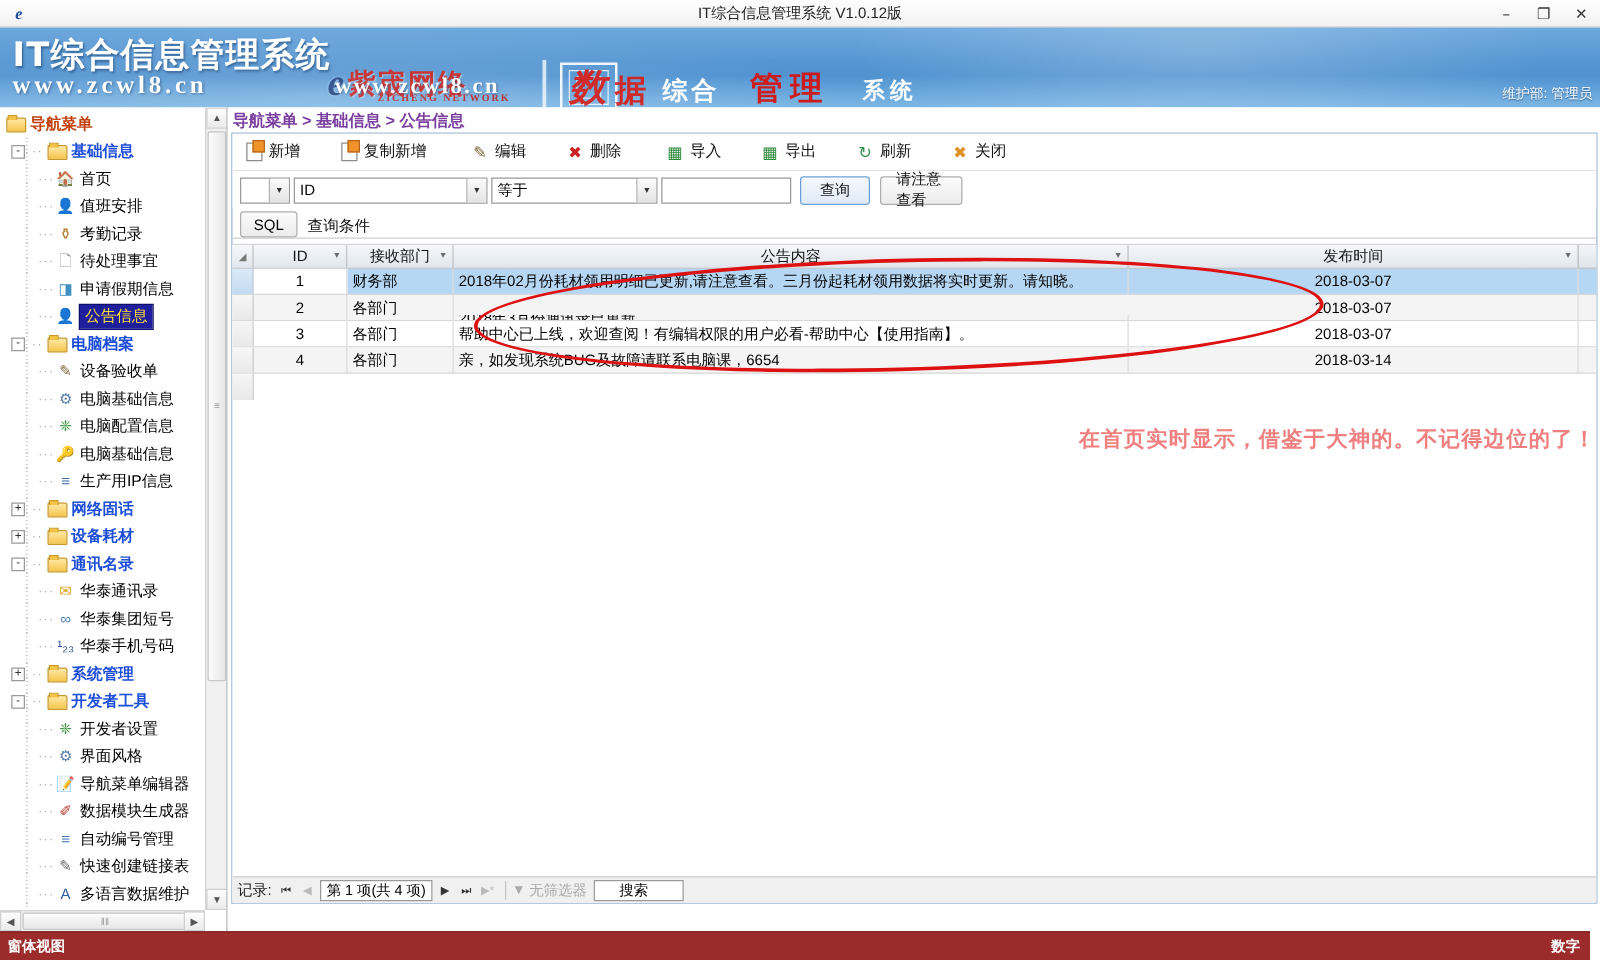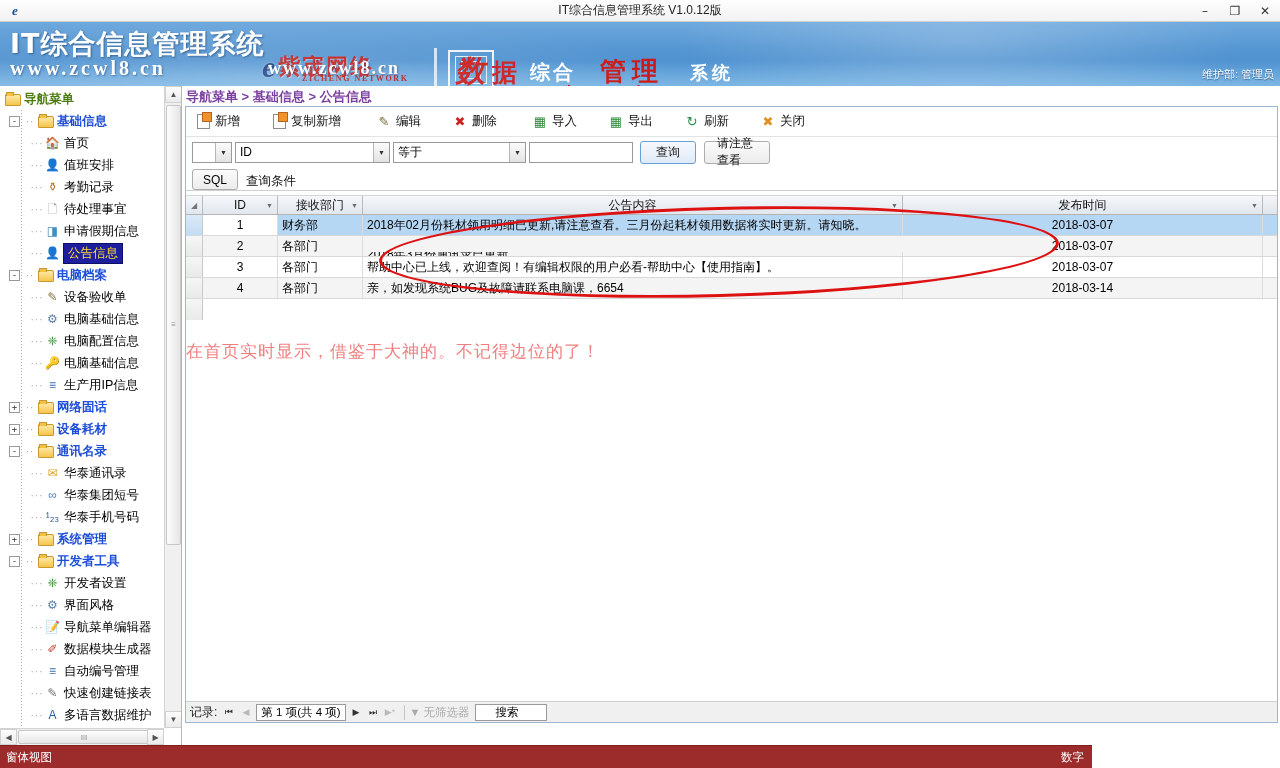--- a/index.html
+++ b/index.html
@@ -144,21 +144,21 @@
   .exp {
     width: 11px; height: 11px; border: 1px solid #9a9a9a; background: #fff;
     display: inline-flex; align-items: center; justify-content: center;
     font-size: 9px; line-height: 1; color: #333; margin-right: 3px;
     font-family: "DejaVu Sans Mono", monospace; flex: 0 0 auto;
   }
   .dots { width: 14px; color: #aaa; font-size: 10px; letter-spacing: 1px; flex: 0 0 auto; text-align: center;}
   .ic { width: 17px; height: 17px; margin-right: 3px; flex: 0 0 auto;
         display: inline-flex; align-items: center; justify-content: center;
         font-size: 12px; line-height: 1; }
-  .node.root > .lbl { font-weight: bold; color: #4d7c0f; }
+  .node.root > .lbl { font-weight: bold; color: #c2410c; }
   .node.grp > .lbl { font-weight: bold; color: #1d4ed8; }
   .node.sel > .lbl {
     background: #1f1f9e; color: #ffdd33; padding: 1px 4px;
     outline: 1px solid #0d0d6b;
   }
   .lbl { font-size: 12.5px; }
   .vline {
     position: absolute; left: 21px; top: 0; bottom: 0; width: 1px;
     background: repeating-linear-gradient(to bottom,#b0b0b0 0 1px,transparent 1px 3px);
   }
@@ -315,21 +315,21 @@
   .gc.ctr { justify-content: center; }
   .rowsel { width: 17px; border-right: 1px solid #c9c9c9;
             background: linear-gradient(to bottom,#f6f6f6,#e9e9e9); flex: 0 0 17px;}
   .grow.selected .rowsel { background: linear-gradient(to bottom,#dceaf7,#c2dcf2); }
   .grow.selected .gc:nth-child(2) { background: #ffffff; }
   .newrow { display:flex; height:21px; }
   .newrow .rowsel { background: linear-gradient(to bottom,#f6f6f6,#e9e9e9); }
 
   .annotation {
     position: absolute; left: 0; right: 0; top: 145px;
-    text-align: left; font-size: 17px; color: #f08080; font-weight: normal;
+    text-align: right; font-size: 17px; color: #f08080; font-weight: bold;
     letter-spacing: 1px;
   }
   .ellipse {
     position: absolute; left: 193px; top: 12px; width: 680px; height: 90px;
     border: 3px solid #dd1111; border-radius: 50%;
     transform: rotate(-1.5deg);
     pointer-events: none;
   }
 
   
@@ -348,23 +348,24 @@
   }
   .rn-sep { width: 1px; height: 15px; background: #c5c5c5; margin: 0 5px; }
   .rn-filter { display:flex; align-items:center; font-size: 11.5px; color:#aaa; }
   .rn-search {
     height: 17px; width: 72px; border: 1px solid #9a9a9a; background: #fff;
     font-size: 11.5px; padding: 0 19px; display:flex; align-items:center; margin-left:6px;
   }
 
   
   .statusbar {
-    position: absolute; left: 0; bottom: 0; width: 1092px; height: 23px;
+    position: absolute; left: 0; bottom: 0; width: 1272px; height: 23px;
     background: #9c2b2b; display: flex; align-items: center;
     border-top: 1px solid #7e2020;
+    font-weight: bold;
   }
   .sb-left { font-size: 11.5px; color: #ffffff; margin-left: 6px; }
   .sb-right { font-size: 11.5px; color: #ffffff; margin-left: auto; margin-right: 8px; }
 </style>
 </head>
 <body>
 
 <div class="titlebar">
   <div class="tb-appicon">e</div>
   <div class="tb-title">IT综合信息管理系统 V1.0.12版</div>

